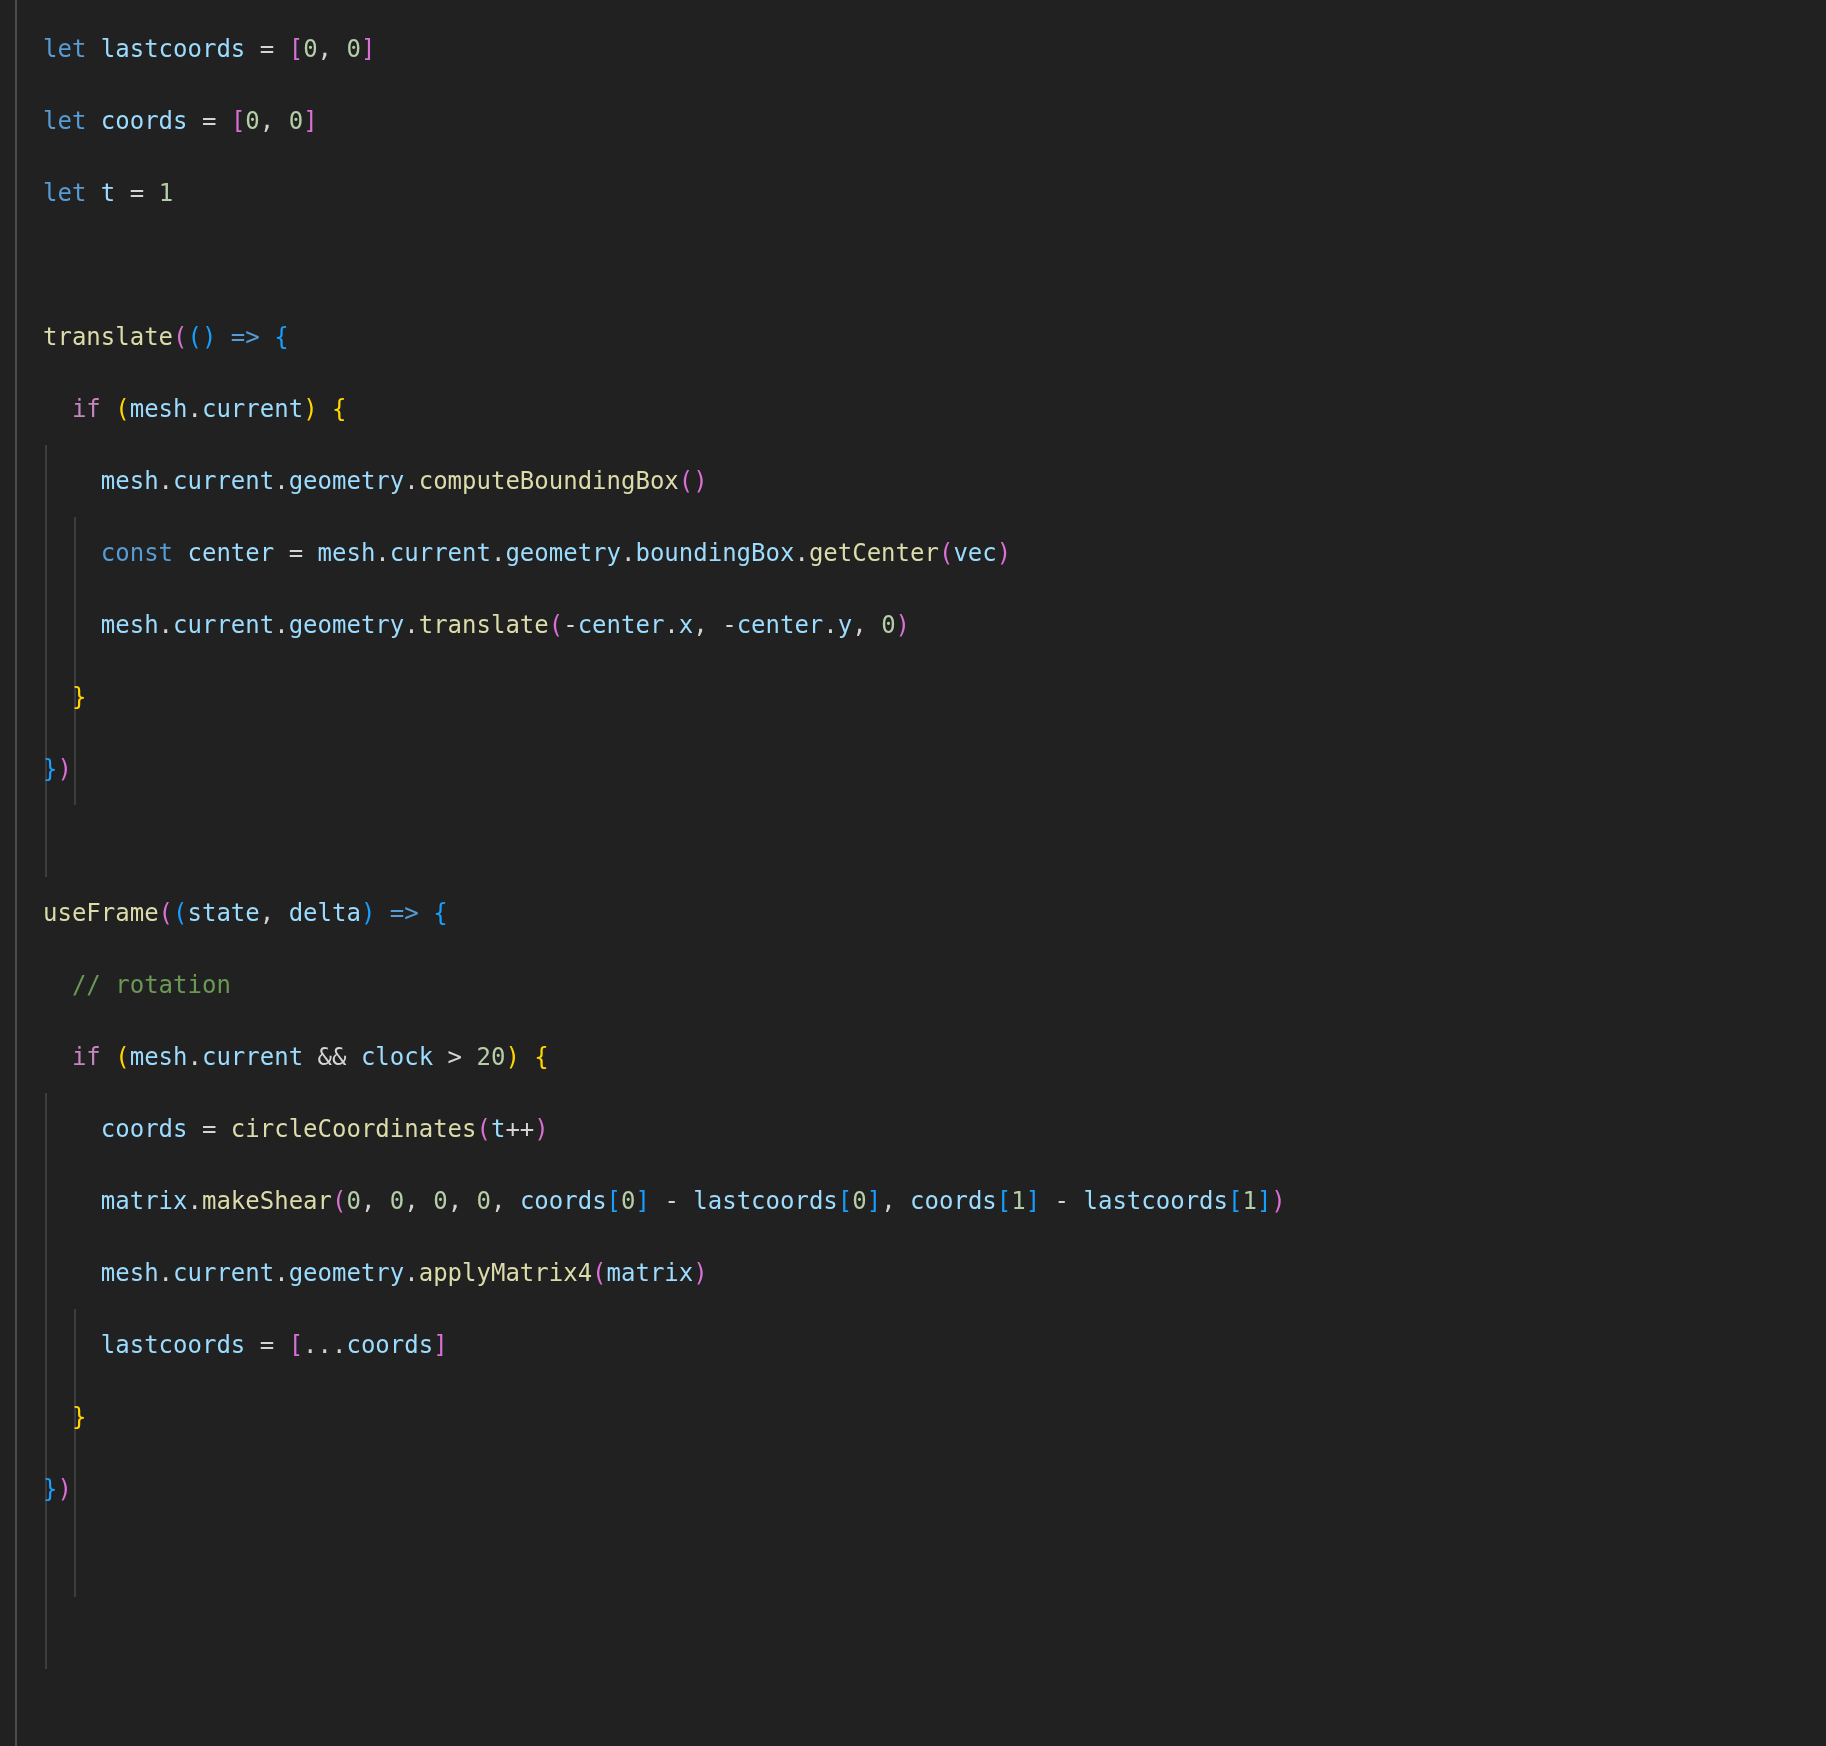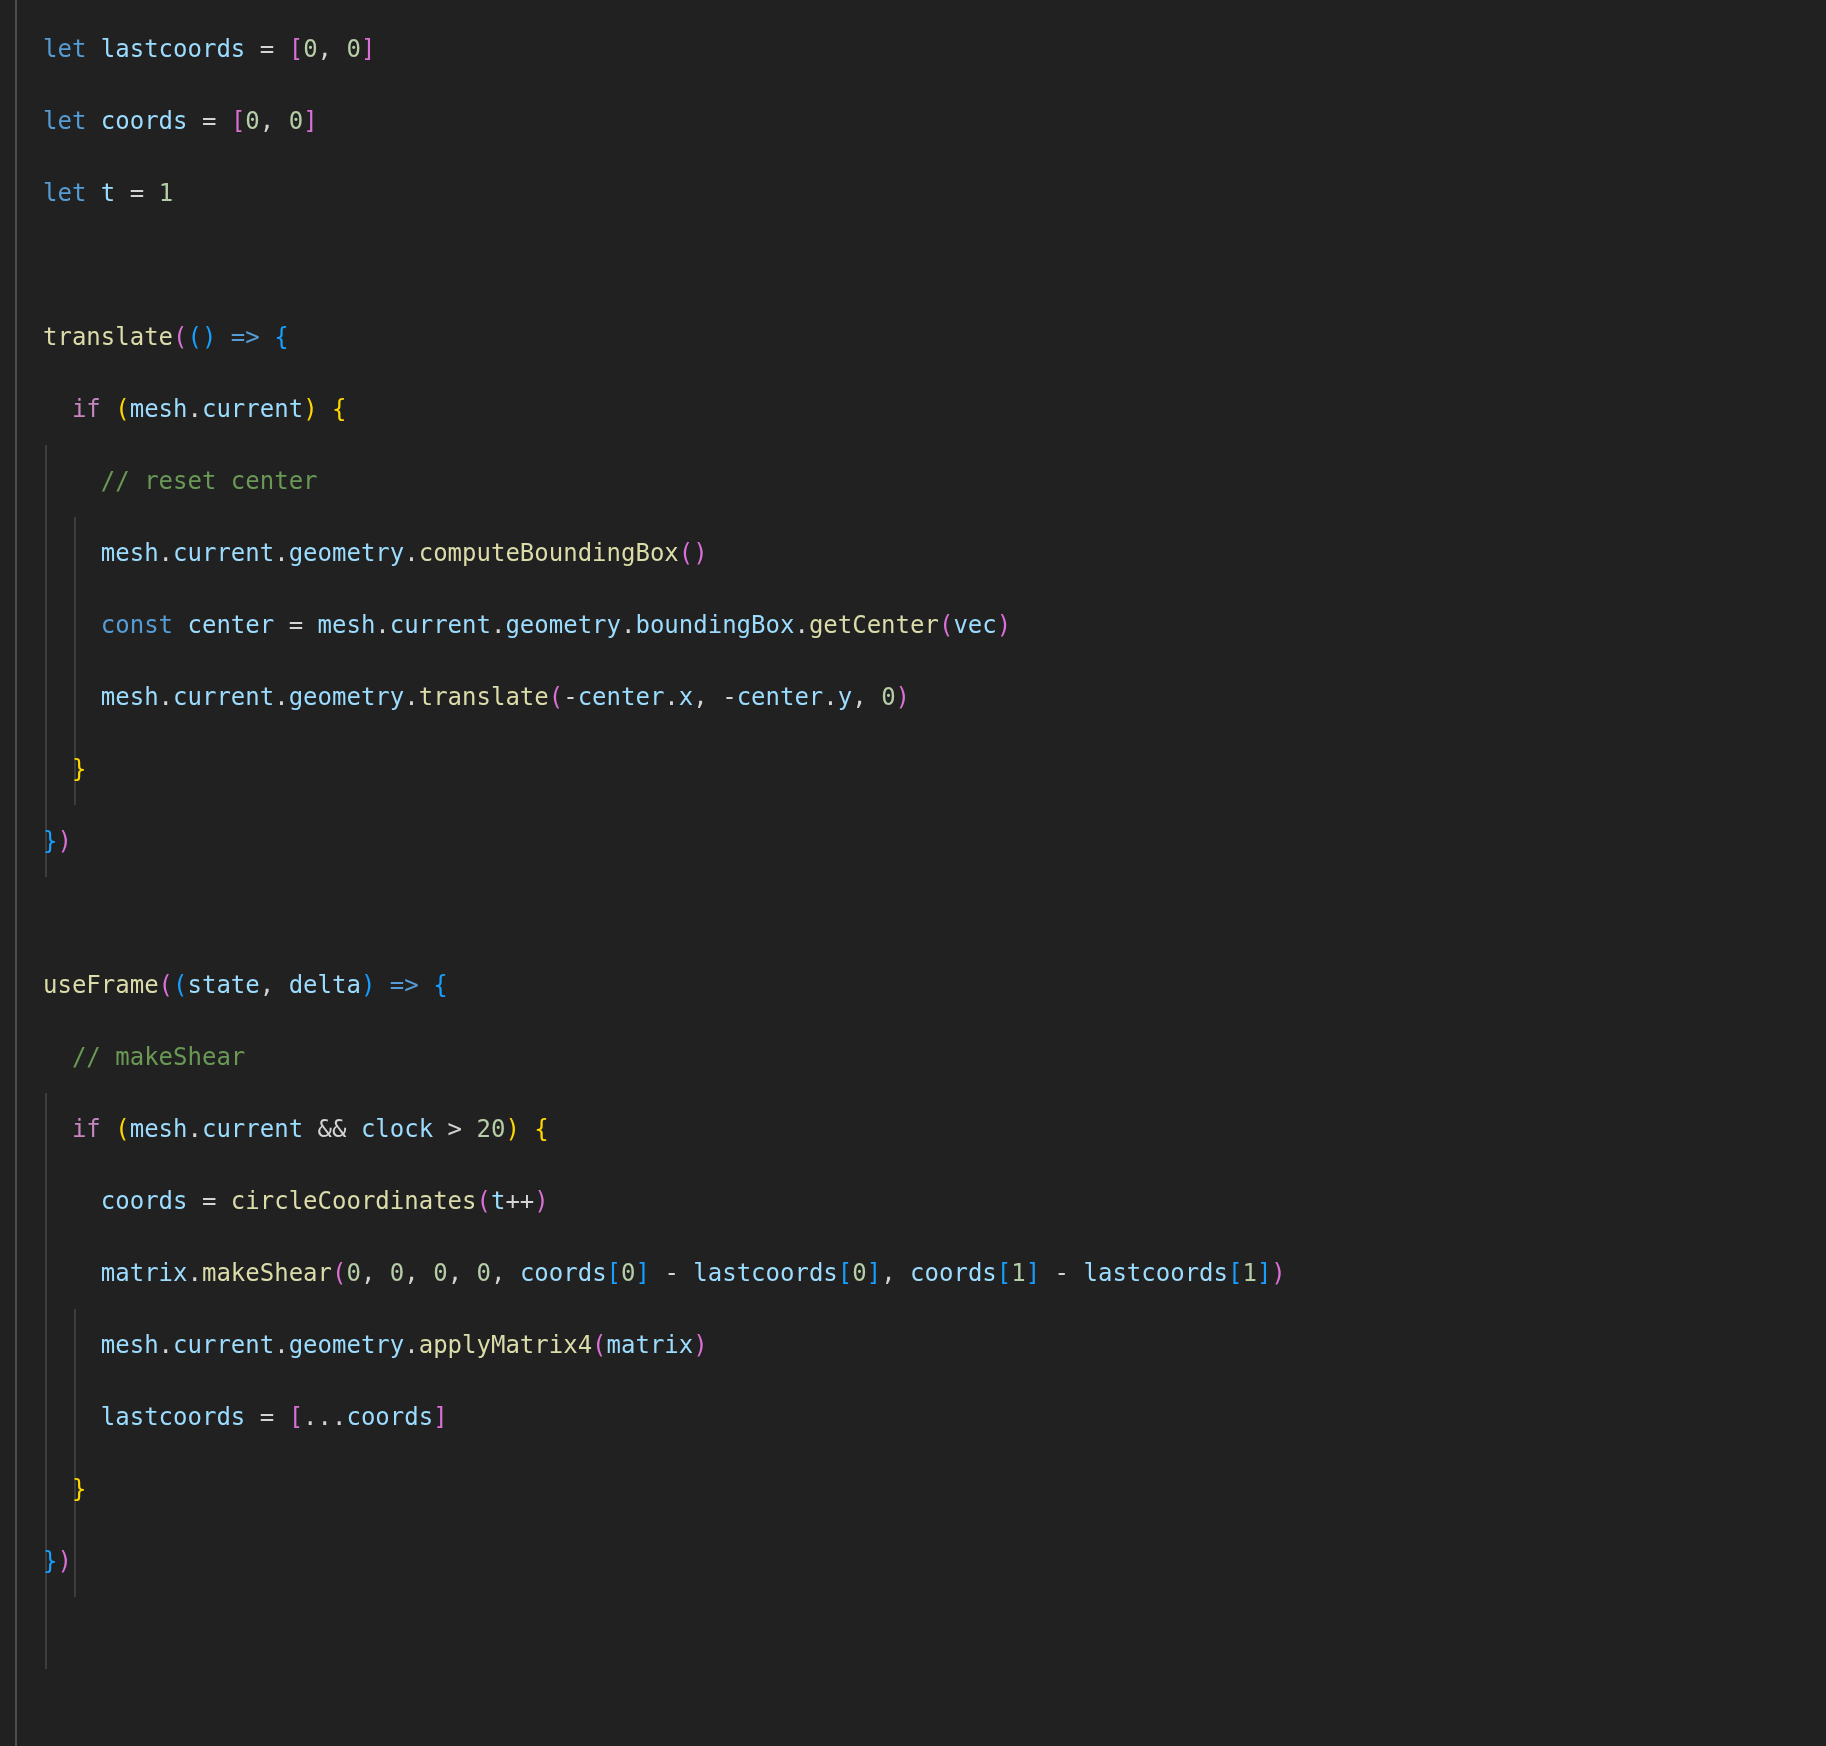--- a/index.html
+++ b/index.html
@@ -49,29 +49,28 @@
       <div class="guide" style="left: 45px; top: 1093px; height: 576px;"></div>
       <div class="guide" style="left: 74px; top: 1309px; height: 288px;"></div>
     </div>
   <div class="code-area" id="code-area">
       <div class="code-line"><span style="color: rgb(86, 156, 214);">let</span><span style="color: rgb(212, 212, 212);"> </span><span style="color: rgb(156, 220, 254);">lastcoords</span><span style="color: rgb(212, 212, 212);"> = </span><span style="color: rgb(218, 112, 214);">[</span><span style="color: rgb(181, 206, 168);">0</span><span style="color: rgb(212, 212, 212);">, </span><span style="color: rgb(181, 206, 168);">0</span><span style="color: rgb(218, 112, 214);">]</span></div>
       <div class="code-line"><span style="color: rgb(86, 156, 214);">let</span><span style="color: rgb(212, 212, 212);"> </span><span style="color: rgb(156, 220, 254);">coords</span><span style="color: rgb(212, 212, 212);"> = </span><span style="color: rgb(218, 112, 214);">[</span><span style="color: rgb(181, 206, 168);">0</span><span style="color: rgb(212, 212, 212);">, </span><span style="color: rgb(181, 206, 168);">0</span><span style="color: rgb(218, 112, 214);">]</span></div>
       <div class="code-line"><span style="color: rgb(86, 156, 214);">let</span><span style="color: rgb(212, 212, 212);"> </span><span style="color: rgb(156, 220, 254);">t</span><span style="color: rgb(212, 212, 212);"> = </span><span style="color: rgb(181, 206, 168);">1</span></div>
       <div class="code-line"></div>
       <div class="code-line"><span style="color: rgb(220, 220, 170);">translate</span><span style="color: rgb(218, 112, 214);">(</span><span style="color: rgb(23, 159, 255);">()</span><span style="color: rgb(212, 212, 212);"> </span><span style="color: rgb(86, 156, 214);">=&gt;</span><span style="color: rgb(212, 212, 212);"> </span><span style="color: rgb(23, 159, 255);">{</span></div>
       <div class="code-line"><span style="color: rgb(212, 212, 212);">  </span><span style="color: rgb(197, 134, 192);">if</span><span style="color: rgb(212, 212, 212);"> </span><span style="color: rgb(255, 215, 0);">(</span><span style="color: rgb(156, 220, 254);">mesh</span><span style="color: rgb(212, 212, 212);">.</span><span style="color: rgb(156, 220, 254);">current</span><span style="color: rgb(255, 215, 0);">)</span><span style="color: rgb(212, 212, 212);"> </span><span style="color: rgb(255, 215, 0);">{</span></div>
-      <div class="code-line"><span style="color: rgb(212, 212, 212);">    </span><span style="color: rgb(106, 153, 85);">// reset center</span></div>
       <div class="code-line"><span style="color: rgb(212, 212, 212);">    </span><span style="color: rgb(156, 220, 254);">mesh</span><span style="color: rgb(212, 212, 212);">.</span><span style="color: rgb(156, 220, 254);">current</span><span style="color: rgb(212, 212, 212);">.</span><span style="color: rgb(156, 220, 254);">geometry</span><span style="color: rgb(212, 212, 212);">.</span><span style="color: rgb(220, 220, 170);">computeBoundingBox</span><span style="color: rgb(218, 112, 214);">()</span></div>
       <div class="code-line"><span style="color: rgb(212, 212, 212);">    </span><span style="color: rgb(86, 156, 214);">const</span><span style="color: rgb(212, 212, 212);"> </span><span style="color: rgb(156, 220, 254);">center</span><span style="color: rgb(212, 212, 212);"> = </span><span style="color: rgb(156, 220, 254);">mesh</span><span style="color: rgb(212, 212, 212);">.</span><span style="color: rgb(156, 220, 254);">current</span><span style="color: rgb(212, 212, 212);">.</span><span style="color: rgb(156, 220, 254);">geometry</span><span style="color: rgb(212, 212, 212);">.</span><span style="color: rgb(156, 220, 254);">boundingBox</span><span style="color: rgb(212, 212, 212);">.</span><span style="color: rgb(220, 220, 170);">getCenter</span><span style="color: rgb(218, 112, 214);">(</span><span style="color: rgb(156, 220, 254);">vec</span><span style="color: rgb(218, 112, 214);">)</span></div>
       <div class="code-line"><span style="color: rgb(212, 212, 212);">    </span><span style="color: rgb(156, 220, 254);">mesh</span><span style="color: rgb(212, 212, 212);">.</span><span style="color: rgb(156, 220, 254);">current</span><span style="color: rgb(212, 212, 212);">.</span><span style="color: rgb(156, 220, 254);">geometry</span><span style="color: rgb(212, 212, 212);">.</span><span style="color: rgb(220, 220, 170);">translate</span><span style="color: rgb(218, 112, 214);">(</span><span style="color: rgb(212, 212, 212);">-</span><span style="color: rgb(156, 220, 254);">center</span><span style="color: rgb(212, 212, 212);">.</span><span style="color: rgb(156, 220, 254);">x</span><span style="color: rgb(212, 212, 212);">, </span><span style="color: rgb(212, 212, 212);">-</span><span style="color: rgb(156, 220, 254);">center</span><span style="color: rgb(212, 212, 212);">.</span><span style="color: rgb(156, 220, 254);">y</span><span style="color: rgb(212, 212, 212);">, </span><span style="color: rgb(181, 206, 168);">0</span><span style="color: rgb(218, 112, 214);">)</span></div>
       <div class="code-line"><span style="color: rgb(212, 212, 212);">  </span><span style="color: rgb(255, 215, 0);">}</span></div>
       <div class="code-line"><span style="color: rgb(23, 159, 255);">}</span><span style="color: rgb(218, 112, 214);">)</span></div>
       <div class="code-line"></div>
       <div class="code-line"><span style="color: rgb(220, 220, 170);">useFrame</span><span style="color: rgb(218, 112, 214);">(</span><span style="color: rgb(23, 159, 255);">(</span><span style="color: rgb(156, 220, 254);">state</span><span style="color: rgb(212, 212, 212);">, </span><span style="color: rgb(156, 220, 254);">delta</span><span style="color: rgb(23, 159, 255);">)</span><span style="color: rgb(212, 212, 212);"> </span><span style="color: rgb(86, 156, 214);">=&gt;</span><span style="color: rgb(212, 212, 212);"> </span><span style="color: rgb(23, 159, 255);">{</span></div>
-      <div class="code-line"><span style="color: rgb(212, 212, 212);">  </span><span style="color: rgb(106, 153, 85);">// makeShear</span></div>
+      <div class="code-line"><span style="color: rgb(212, 212, 212);">  </span><span style="color: rgb(106, 153, 85);">// rotation</span></div>
       <div class="code-line"><span style="color: rgb(212, 212, 212);">  </span><span style="color: rgb(197, 134, 192);">if</span><span style="color: rgb(212, 212, 212);"> </span><span style="color: rgb(255, 215, 0);">(</span><span style="color: rgb(156, 220, 254);">mesh</span><span style="color: rgb(212, 212, 212);">.</span><span style="color: rgb(156, 220, 254);">current</span><span style="color: rgb(212, 212, 212);"> &amp;&amp; </span><span style="color: rgb(156, 220, 254);">clock</span><span style="color: rgb(212, 212, 212);"> &gt; </span><span style="color: rgb(181, 206, 168);">20</span><span style="color: rgb(255, 215, 0);">)</span><span style="color: rgb(212, 212, 212);"> </span><span style="color: rgb(255, 215, 0);">{</span></div>
       <div class="code-line"><span style="color: rgb(212, 212, 212);">    </span><span style="color: rgb(156, 220, 254);">coords</span><span style="color: rgb(212, 212, 212);"> = </span><span style="color: rgb(220, 220, 170);">circleCoordinates</span><span style="color: rgb(218, 112, 214);">(</span><span style="color: rgb(156, 220, 254);">t</span><span style="color: rgb(212, 212, 212);">++</span><span style="color: rgb(218, 112, 214);">)</span></div>
       <div class="code-line"><span style="color: rgb(212, 212, 212);">    </span><span style="color: rgb(156, 220, 254);">matrix</span><span style="color: rgb(212, 212, 212);">.</span><span style="color: rgb(220, 220, 170);">makeShear</span><span style="color: rgb(218, 112, 214);">(</span><span style="color: rgb(181, 206, 168);">0</span><span style="color: rgb(212, 212, 212);">, </span><span style="color: rgb(181, 206, 168);">0</span><span style="color: rgb(212, 212, 212);">, </span><span style="color: rgb(181, 206, 168);">0</span><span style="color: rgb(212, 212, 212);">, </span><span style="color: rgb(181, 206, 168);">0</span><span style="color: rgb(212, 212, 212);">, </span><span style="color: rgb(156, 220, 254);">coords</span><span style="color: rgb(23, 159, 255);">[</span><span style="color: rgb(181, 206, 168);">0</span><span style="color: rgb(23, 159, 255);">]</span><span style="color: rgb(212, 212, 212);"> - </span><span style="color: rgb(156, 220, 254);">lastcoords</span><span style="color: rgb(23, 159, 255);">[</span><span style="color: rgb(181, 206, 168);">0</span><span style="color: rgb(23, 159, 255);">]</span><span style="color: rgb(212, 212, 212);">, </span><span style="color: rgb(156, 220, 254);">coords</span><span style="color: rgb(23, 159, 255);">[</span><span style="color: rgb(181, 206, 168);">1</span><span style="color: rgb(23, 159, 255);">]</span><span style="color: rgb(212, 212, 212);"> - </span><span style="color: rgb(156, 220, 254);">lastcoords</span><span style="color: rgb(23, 159, 255);">[</span><span style="color: rgb(181, 206, 168);">1</span><span style="color: rgb(23, 159, 255);">]</span><span style="color: rgb(218, 112, 214);">)</span></div>
       <div class="code-line"><span style="color: rgb(212, 212, 212);">    </span><span style="color: rgb(156, 220, 254);">mesh</span><span style="color: rgb(212, 212, 212);">.</span><span style="color: rgb(156, 220, 254);">current</span><span style="color: rgb(212, 212, 212);">.</span><span style="color: rgb(156, 220, 254);">geometry</span><span style="color: rgb(212, 212, 212);">.</span><span style="color: rgb(220, 220, 170);">applyMatrix4</span><span style="color: rgb(218, 112, 214);">(</span><span style="color: rgb(156, 220, 254);">matrix</span><span style="color: rgb(218, 112, 214);">)</span></div>
       <div class="code-line"><span style="color: rgb(212, 212, 212);">    </span><span style="color: rgb(156, 220, 254);">lastcoords</span><span style="color: rgb(212, 212, 212);"> = </span><span style="color: rgb(218, 112, 214);">[</span><span style="color: rgb(212, 212, 212);">...</span><span style="color: rgb(156, 220, 254);">coords</span><span style="color: rgb(218, 112, 214);">]</span></div>
       <div class="code-line"><span style="color: rgb(212, 212, 212);">  </span><span style="color: rgb(255, 215, 0);">}</span></div>
       <div class="code-line"><span style="color: rgb(23, 159, 255);">}</span><span style="color: rgb(218, 112, 214);">)</span></div>
     </div>
 </div>
 

